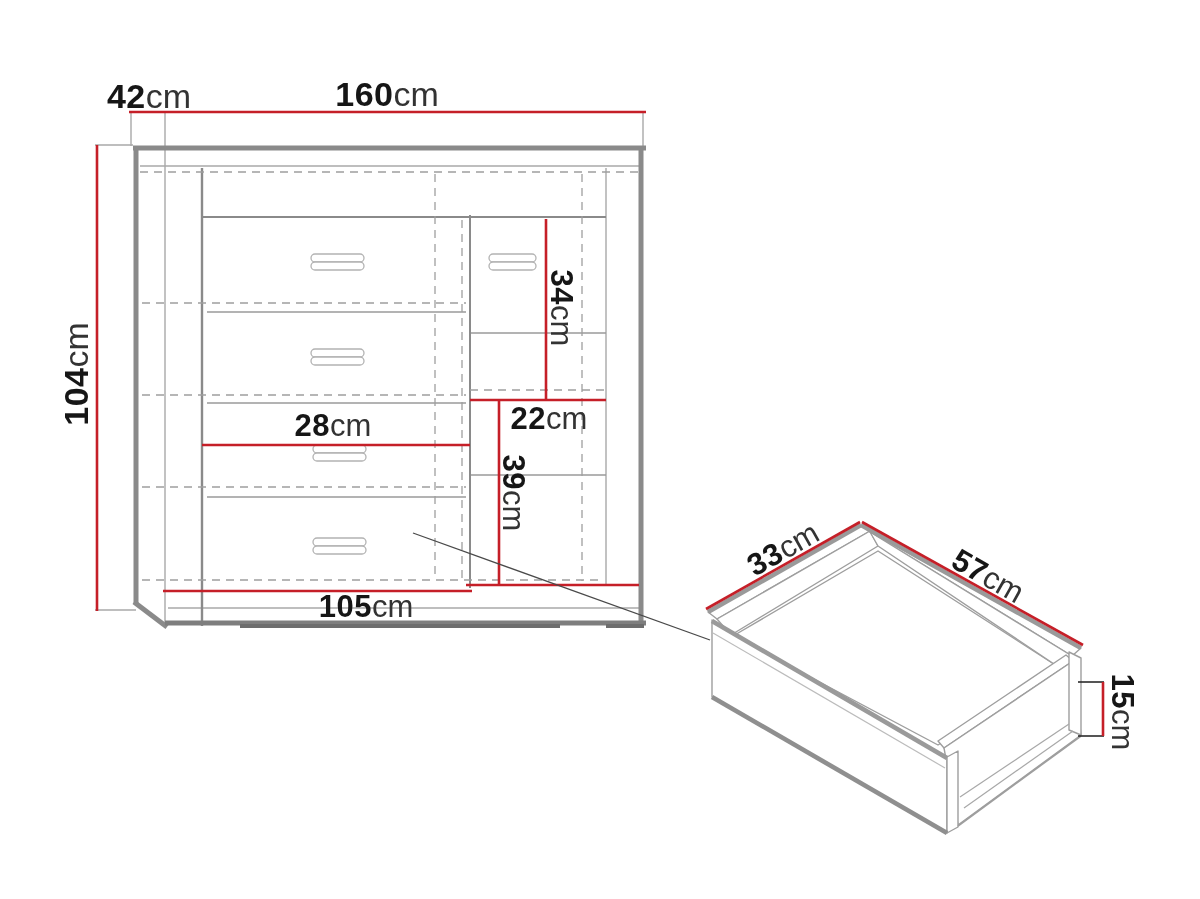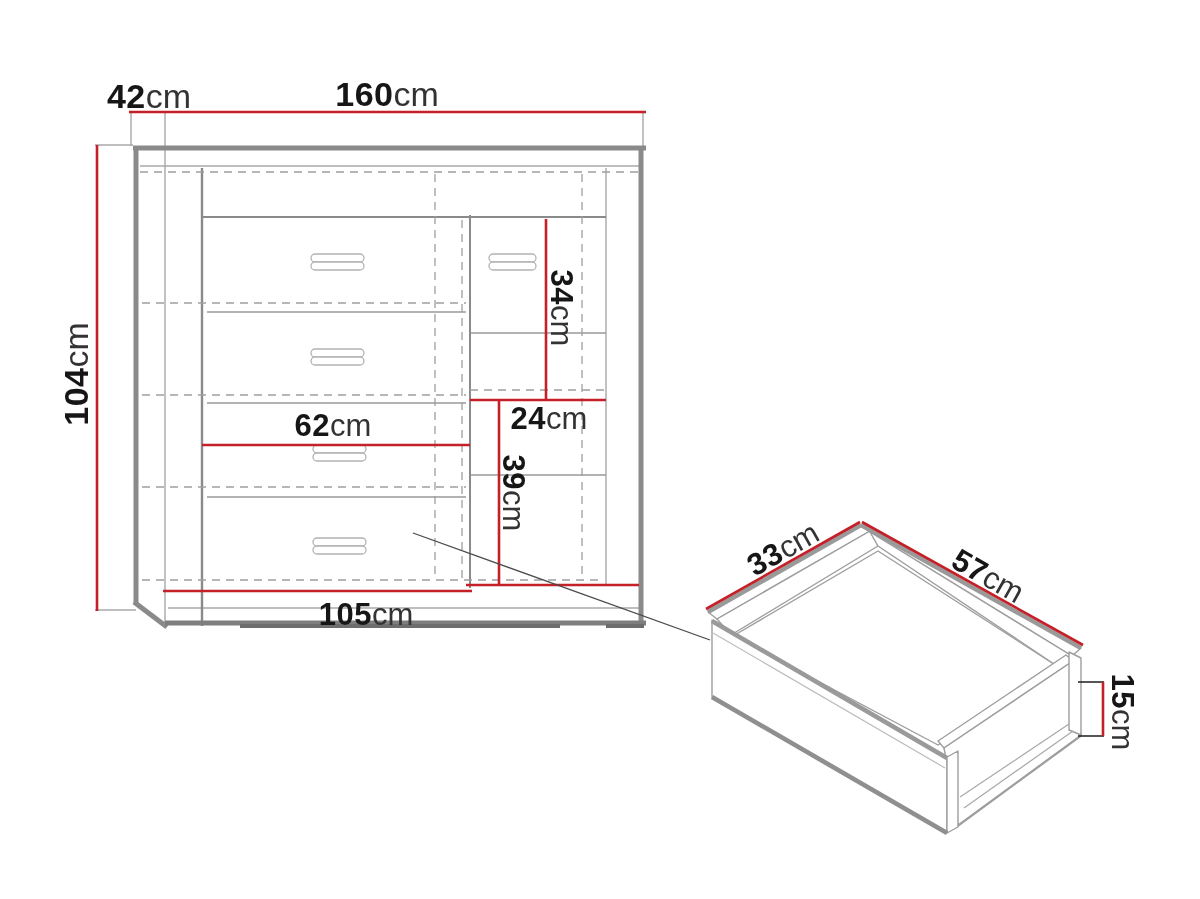--- a/index.html
+++ b/index.html
@@ -166,32 +166,32 @@
 
   <div class="dim sz-lg" style="left:76px;top:374px;transform:translate(-50%,-50%) rotate(-90deg);">
     <span class="num">104</span><span class="unit">cm</span>
   </div>
 
   <div class="dim sz-md" style="left:561px;top:308px;transform:translate(-50%,-50%) rotate(90deg);">
     <span class="num">34</span><span class="unit">cm</span>
   </div>
 
   <div class="dim sz-md" style="left:549px;top:418px;">
-    <span class="num">24</span><span class="unit">cm</span>
+    <span class="num">22</span><span class="unit">cm</span>
   </div>
 
   <div class="dim sz-md" style="left:513px;top:493px;transform:translate(-50%,-50%) rotate(90deg);">
     <span class="num">39</span><span class="unit">cm</span>
   </div>
 
   <div class="dim sz-md" style="left:333px;top:425px;">
-    <span class="num">62</span><span class="unit">cm</span>
-  </div>
-
-  <div class="dim sz-md" style="left:366px;top:606px;margin-top:8px;">
+    <span class="num">28</span><span class="unit">cm</span>
+  </div>
+
+  <div class="dim sz-md" style="left:366px;top:606px;">
     <span class="num">105</span><span class="unit">cm</span>
   </div>
 
   <div class="dim sz-md" style="left:783px;top:549px;transform:translate(-50%,-50%) rotate(-29.5deg);">
     <span class="num">33</span><span class="unit">cm</span>
   </div>
 
   <div class="dim sz-md" style="left:988px;top:576px;transform:translate(-50%,-50%) rotate(29.5deg);">
     <span class="num">57</span><span class="unit">cm</span>
   </div>

